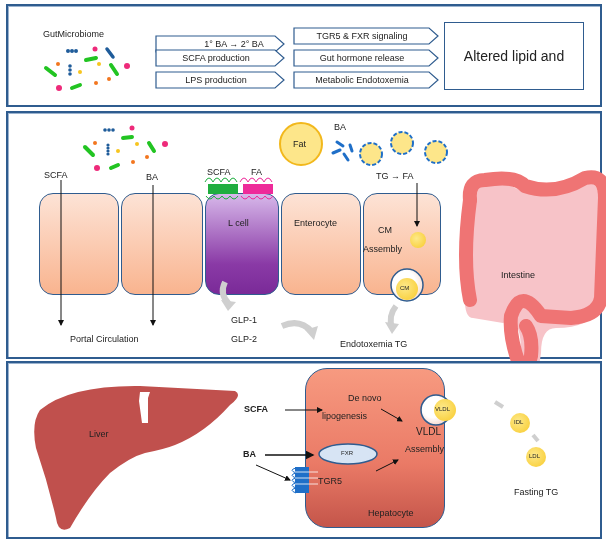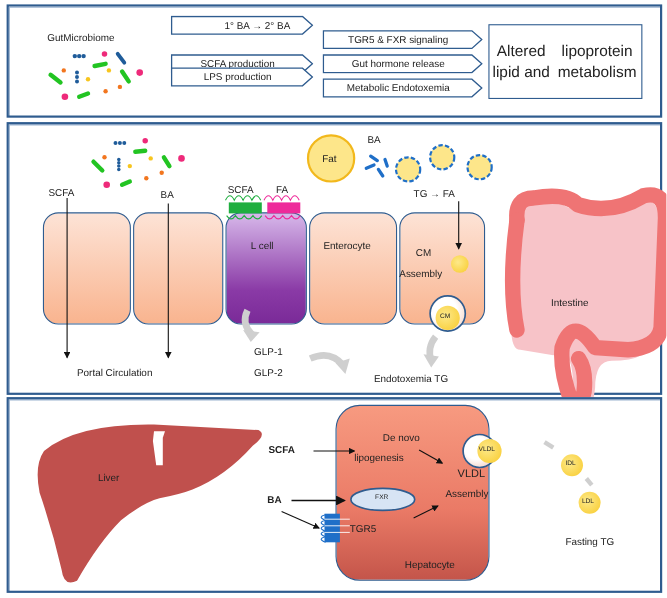--- a/index.html
+++ b/index.html
@@ -41,33 +41,33 @@
     <circle cx="80" cy="72" r="2" fill="#f7c51e"></circle>
     <line x1="111" y1="65" x2="117" y2="74" stroke="#22c422" stroke-width="4" stroke-linecap="round"></line>
     <circle cx="127" cy="66" r="3" fill="#ee2a7a"></circle>
     <circle cx="109" cy="79" r="2" fill="#f2761f"></circle>
     <circle cx="96" cy="83" r="2" fill="#f2761f"></circle>
     <circle cx="59" cy="88" r="3" fill="#ee2a7a"></circle>
     <line x1="72" y1="88" x2="80" y2="85" stroke="#22c422" stroke-width="4" stroke-linecap="round"></line>
   </g>
 </svg>
 
-<div class="chev" style="left:155px;top:14px;width:130px;padding-left:36px;">
+<div class="chev" style="left:155px;top:35px;width:130px;padding-left:36px;">
   <svg width="130" height="18">
       <polygon points="1,1 120,1 129,9 120,17 1,17" fill="#fff" stroke="#2f5c8f" stroke-width="1.2"></polygon>
     </svg>
   <span>1° BA → 2° BA</span>
 </div>
 <div class="chev" style="left:155px;top:49px;width:130px;">
   <svg width="130" height="18">
       <polygon points="1,1 120,1 129,9 120,17 1,17" fill="#fff" stroke="#2f5c8f" stroke-width="1.2"></polygon>
     </svg>
   <span>SCFA production</span>
 </div>
-<div class="chev" style="left:155px;top:61px;width:130px;">
+<div class="chev" style="left:155px;top:71px;width:130px;">
   <svg width="130" height="18">
       <polygon points="1,1 120,1 129,9 120,17 1,17" fill="#fff" stroke="#2f5c8f" stroke-width="1.2"></polygon>
     </svg>
   <span>LPS production</span>
 </div>
 
 <div class="chev" style="left:293px;top:27px;width:146px;">
   <svg width="146" height="18">
       <polygon points="1,1 136,1 145,9 136,17 1,17" fill="#fff" stroke="#2f5c8f" stroke-width="1.2"></polygon>
     </svg>
@@ -80,21 +80,20 @@
   <span>Gut hormone release</span>
 </div>
 <div class="chev" style="left:293px;top:71px;width:146px;">
   <svg width="146" height="18">
       <polygon points="1,1 136,1 145,9 136,17 1,17" fill="#fff" stroke="#2f5c8f" stroke-width="1.2"></polygon>
     </svg>
   <span>Metabolic Endotoxemia</span>
 </div>
 <div id="outcome-box">
   <div>Altered lipid and</div>
-  <div>lipoprotein metabolism</div>
 </div>
 
 <div id="panel2" class="panel"></div>
 
 <div class="cell" style="left:39px;width:80px;"></div>
 <div class="cell" style="left:121px;width:82px;"></div>
 <div class="cell lcell" style="left:205px;width:74px;"></div>
 <div class="cell" style="left:281px;width:80px;"></div>
 <div class="cell" style="left:363px;width:78px;"></div>
 

